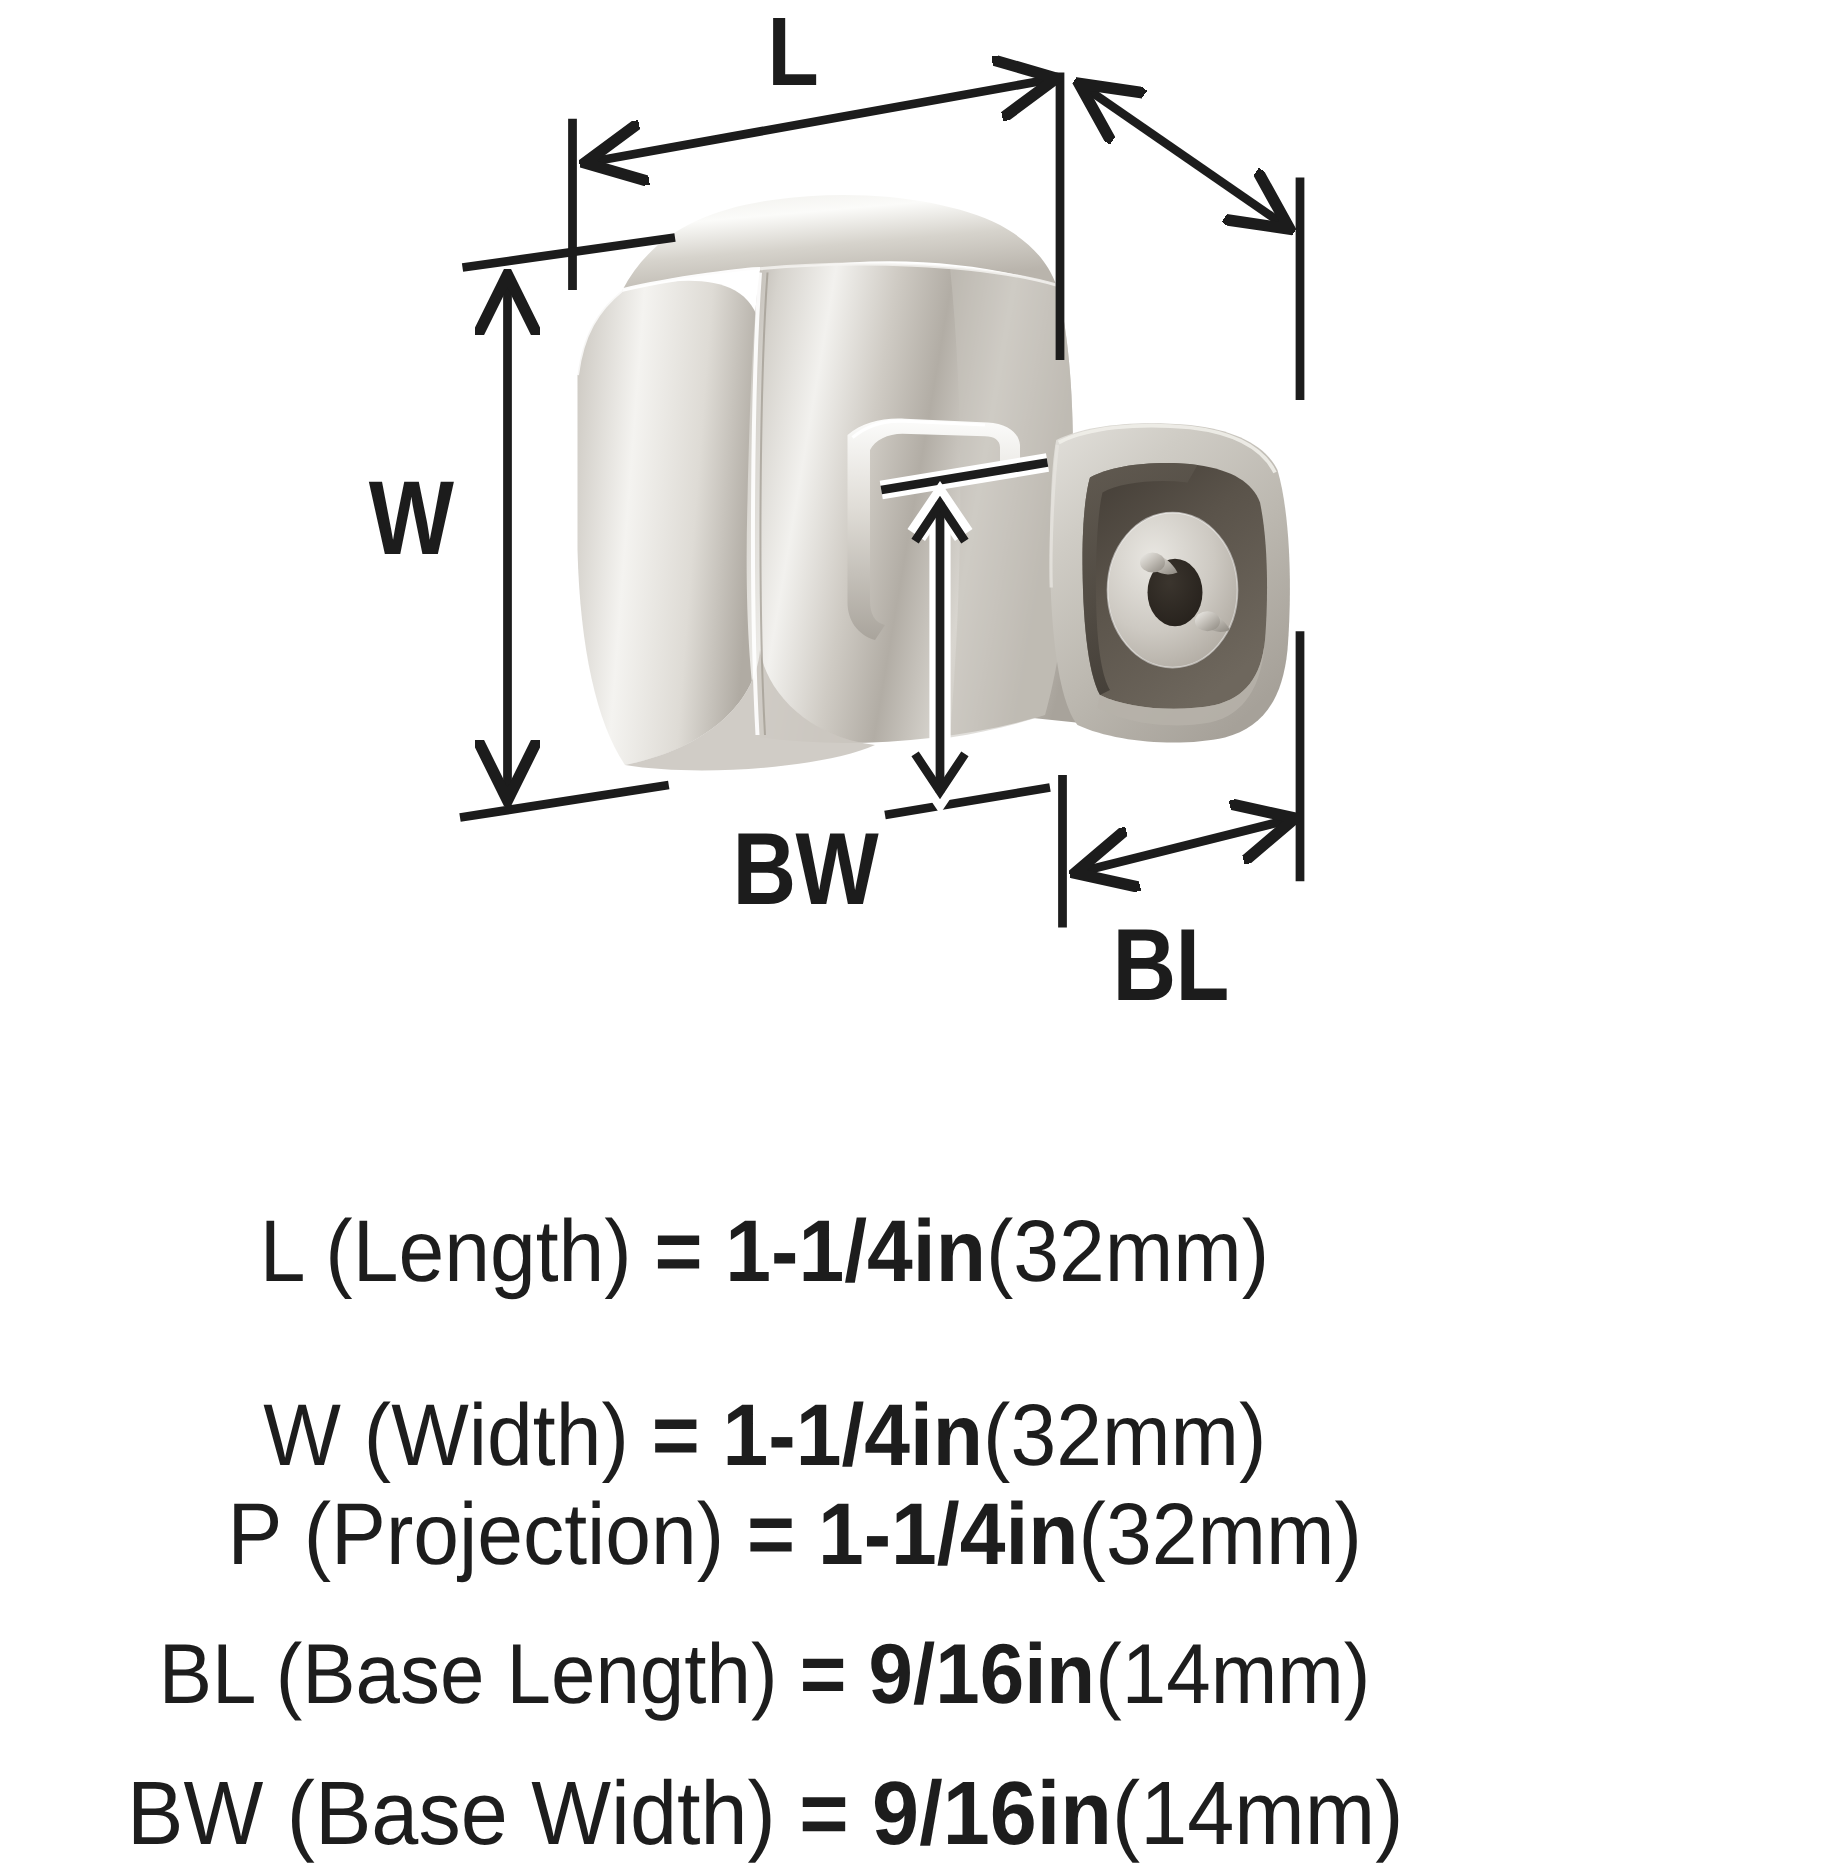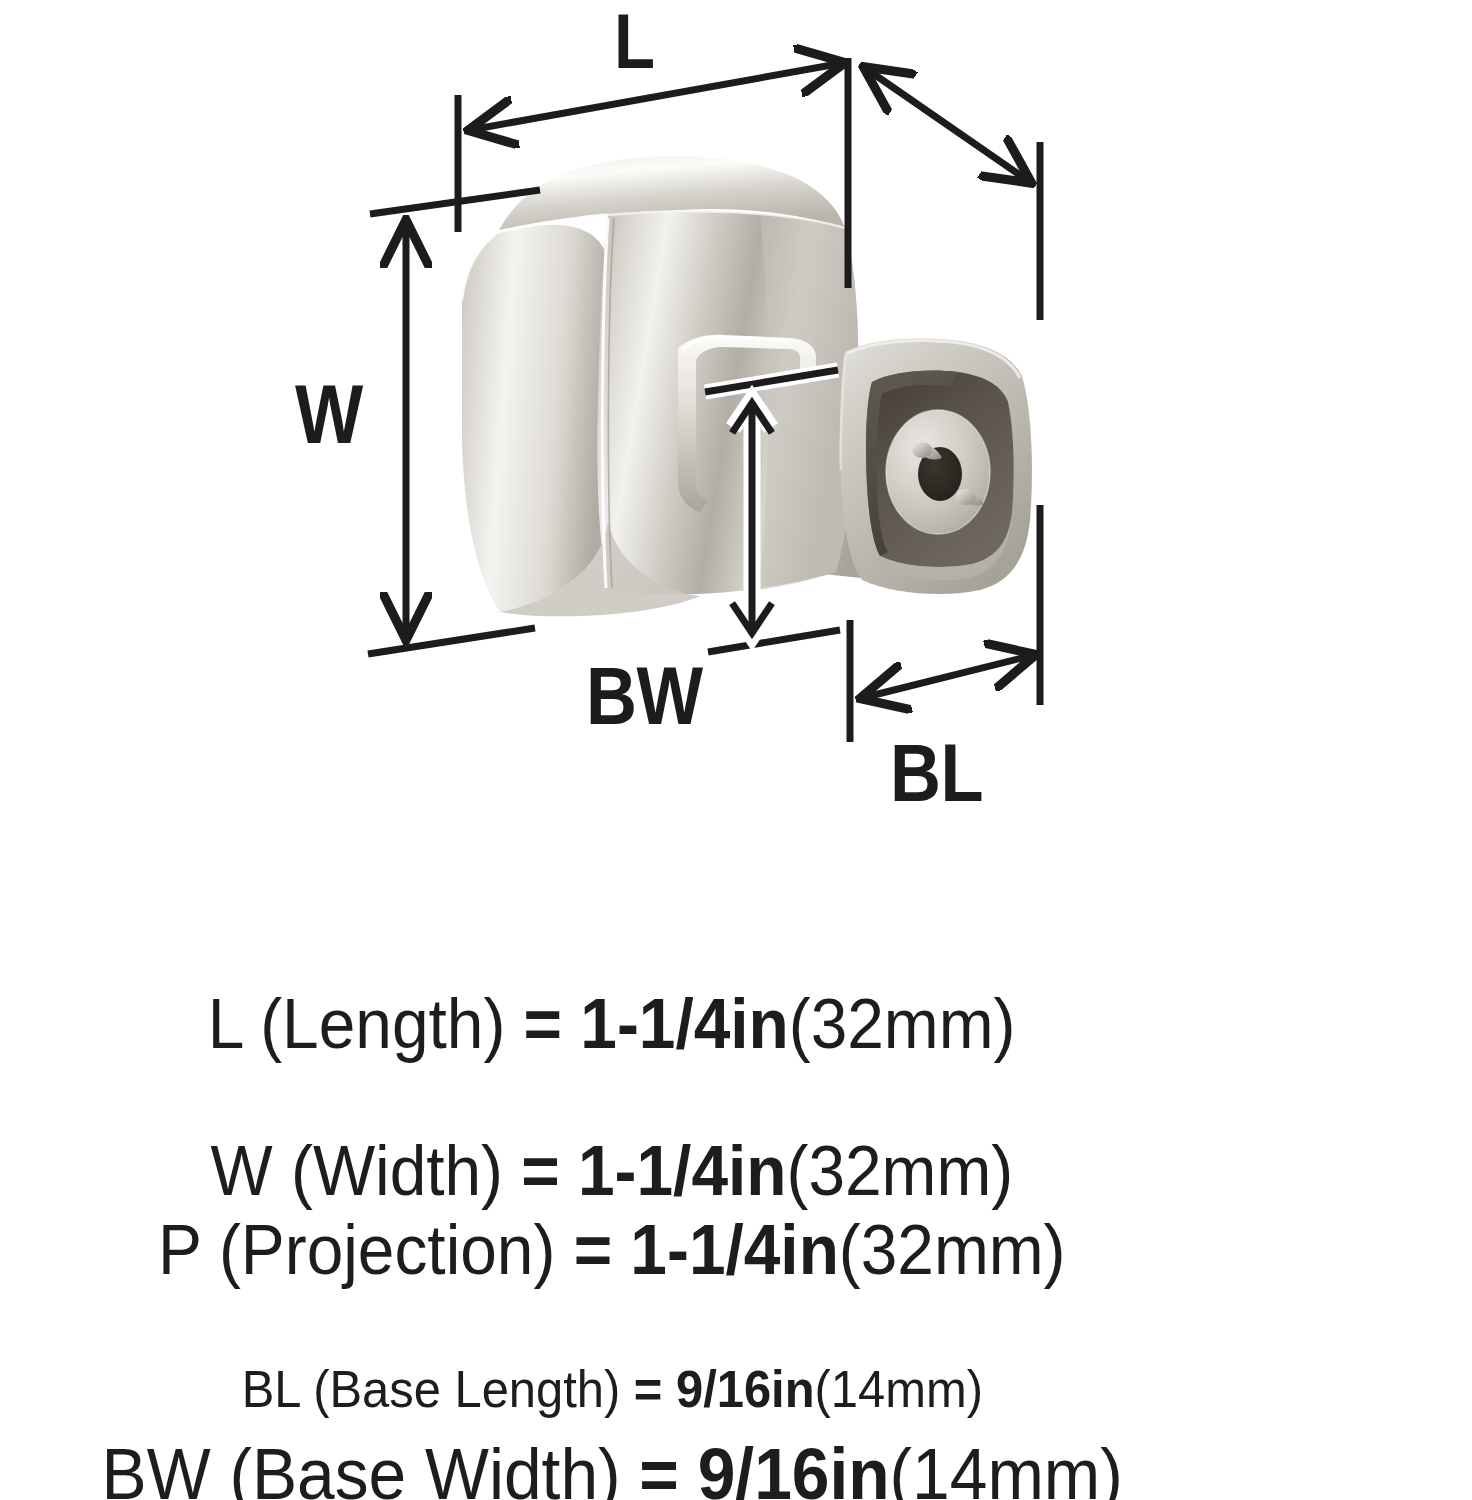--- a/index.html
+++ b/index.html
@@ -51,21 +51,20 @@
     top: 930;
     width: 1472px;
   }
   .spec-row {
     position: absolute;
     width: 1224px;
     text-align: center;
     white-space: nowrap;
     color: #1d1d1d;
     line-height: 1;
-    margin-top: 23px;
   }
   .spec-row .lbl {
     font-family: "Liberation Sans", sans-serif;
     font-weight: 400;
   }
   .spec-row .val {
     font-family: "Liberation Sans", sans-serif;
     font-weight: bold;
   }
   .spec-row .mm {
@@ -324,27 +323,27 @@
         <span class="lbl">L (Length)</span><span>&nbsp;</span><span class="val">= 1-1/4in</span><span class="mm">(32mm)</span>
       </span>
     </div>
 
     <div class="spec-row" style="top:1113px; font-size:70px;">
       <span class="spec-inner">
         <span class="lbl">W (Width)</span><span>&nbsp;</span><span class="val">= 1-1/4in</span><span class="mm">(32mm)</span>
       </span>
     </div>
 
-    <div class="spec-row" style="top:1192px; font-size:70px;">
+    <div class="spec-row" style="top:1192px; font-size:70px;padding-left:24px;">
       <span class="spec-inner">
         <span class="lbl">P (Projection)</span><span>&nbsp;</span><span class="val">= 1-1/4in</span><span class="mm">(32mm)</span>
       </span>
     </div>
 
-    <div class="spec-row" style="top:1340px; font-size:52px;">
+    <div class="spec-row" style="top:1305px; font-size:68px;">
       <span class="spec-inner">
         <span class="lbl">BL (Base Length)</span><span>&nbsp;</span><span class="val">= 9/16in</span><span class="mm">(14mm)</span>
       </span>
     </div>
 
     <div class="spec-row" style="top:1415px; font-size:72px;">
       <span class="spec-inner">
         <span class="lbl">BW (Base Width)</span><span>&nbsp;</span><span class="val">= 9/16in</span><span class="mm">(14mm)</span>
       </span>
     </div>

